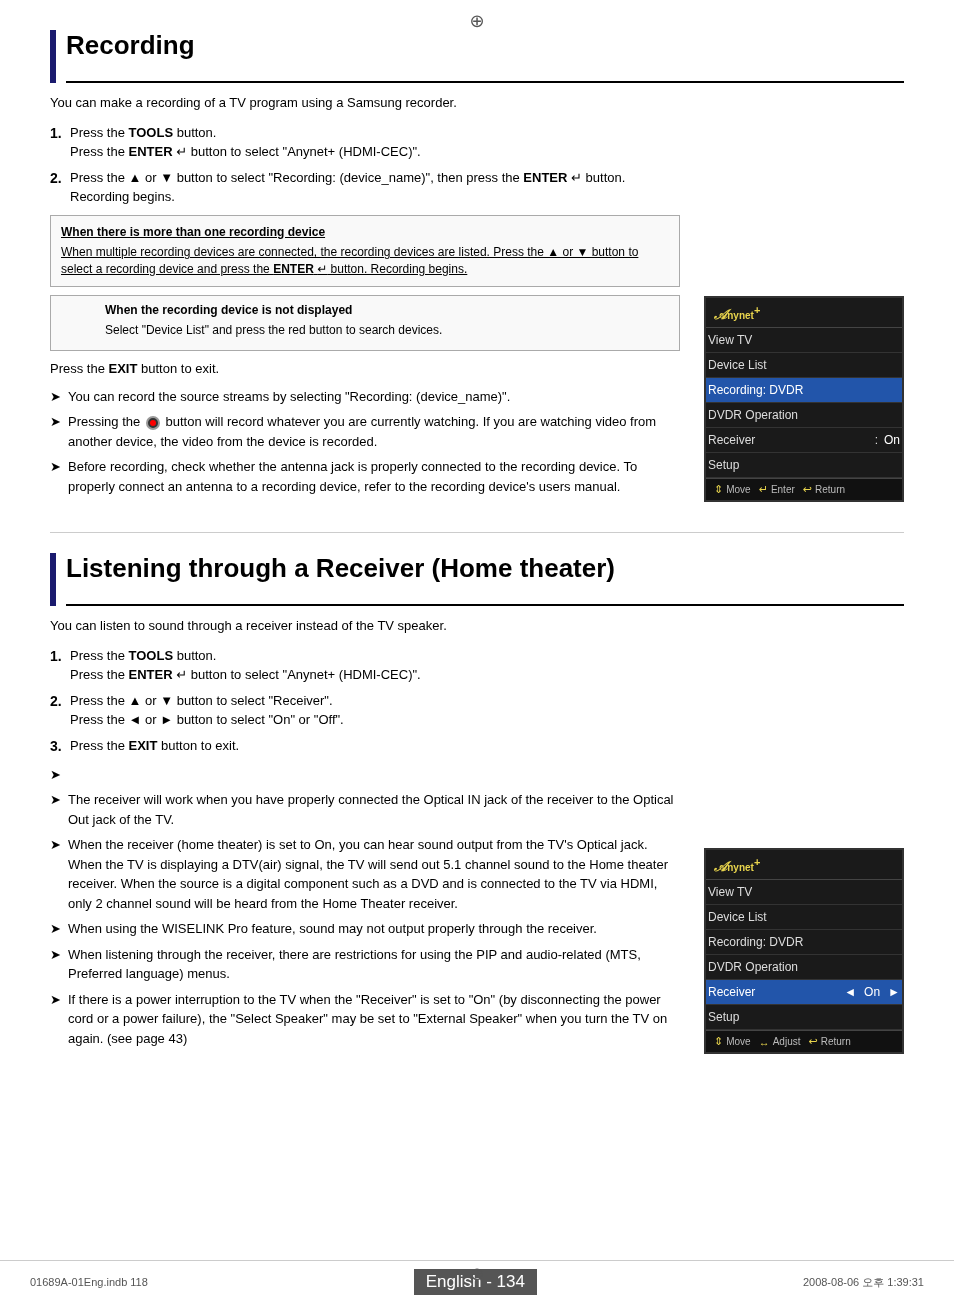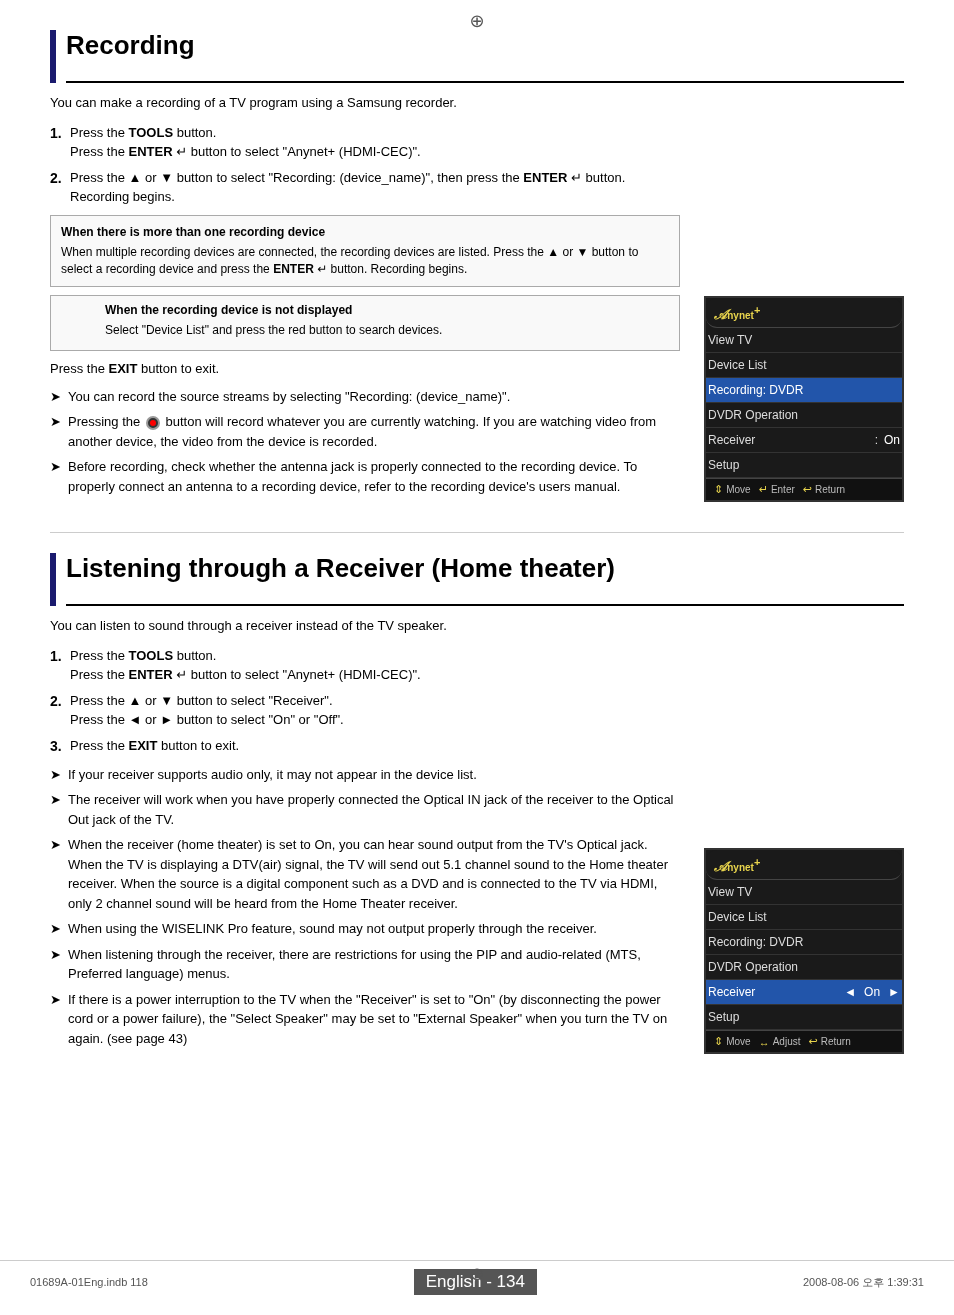--- a/index.html
+++ b/index.html
@@ -92,20 +92,21 @@
       font-weight: bold;
       min-width: 20px;
       font-size: 14px;
     }
 
     .note-box {
       border: 1px solid #aaa;
       padding: 8px 10px;
       margin: 8px 0;
       background: #f9f9f9;
+      text-decoration: underline;
     }
 
     .note-box .note-title {
       font-weight: bold;
       font-size: 12px;
       margin-bottom: 4px;
     }
 
     .note-box p {
       font-size: 12px;
@@ -165,21 +166,20 @@
     }
 
     .tv-menu-header {
       background: #1a1a1a;
       padding: 6px 8px 4px 8px;
       font-style: italic;
       font-weight: bold;
       font-size: 14px;
       color: #e8d44d;
       border-bottom: 1px solid #444;
-      border-radius: 11px;
     }
 
     .tv-menu-item {
       padding: 5px 2px;
       color: #ddd;
       font-size: 12px;
       border-bottom: 1px solid #333;
     }
 
     .tv-menu-item.highlighted {
@@ -415,21 +415,20 @@
             <span class="num">3.</span>
             <span>
               Press the <span class="inline-bold">EXIT</span> button to exit.
             </span>
           </li>
         </ol>
 
         <ul class="bullet-list">
           <li>
             <span class="bullet-arrow">➤</span>
-            <span>If your receiver supports audio only, it may not appear in the device list.</span>
           </li>
           <li>
             <span class="bullet-arrow">➤</span>
             <span>The receiver will work when you have properly connected the Optical IN jack of the receiver to the Optical Out jack of the TV.</span>
           </li>
           <li>
             <span class="bullet-arrow">➤</span>
             <span>When the receiver (home theater) is set to On, you can hear sound output from the TV's Optical jack. When the TV is displaying a DTV(air) signal, the TV will send out 5.1 channel sound to the Home theater receiver. When the source is a digital component such as a DVD and is connected to the TV via HDMI, only 2 channel sound will be heard from the Home Theater receiver.</span>
           </li>
           <li>

